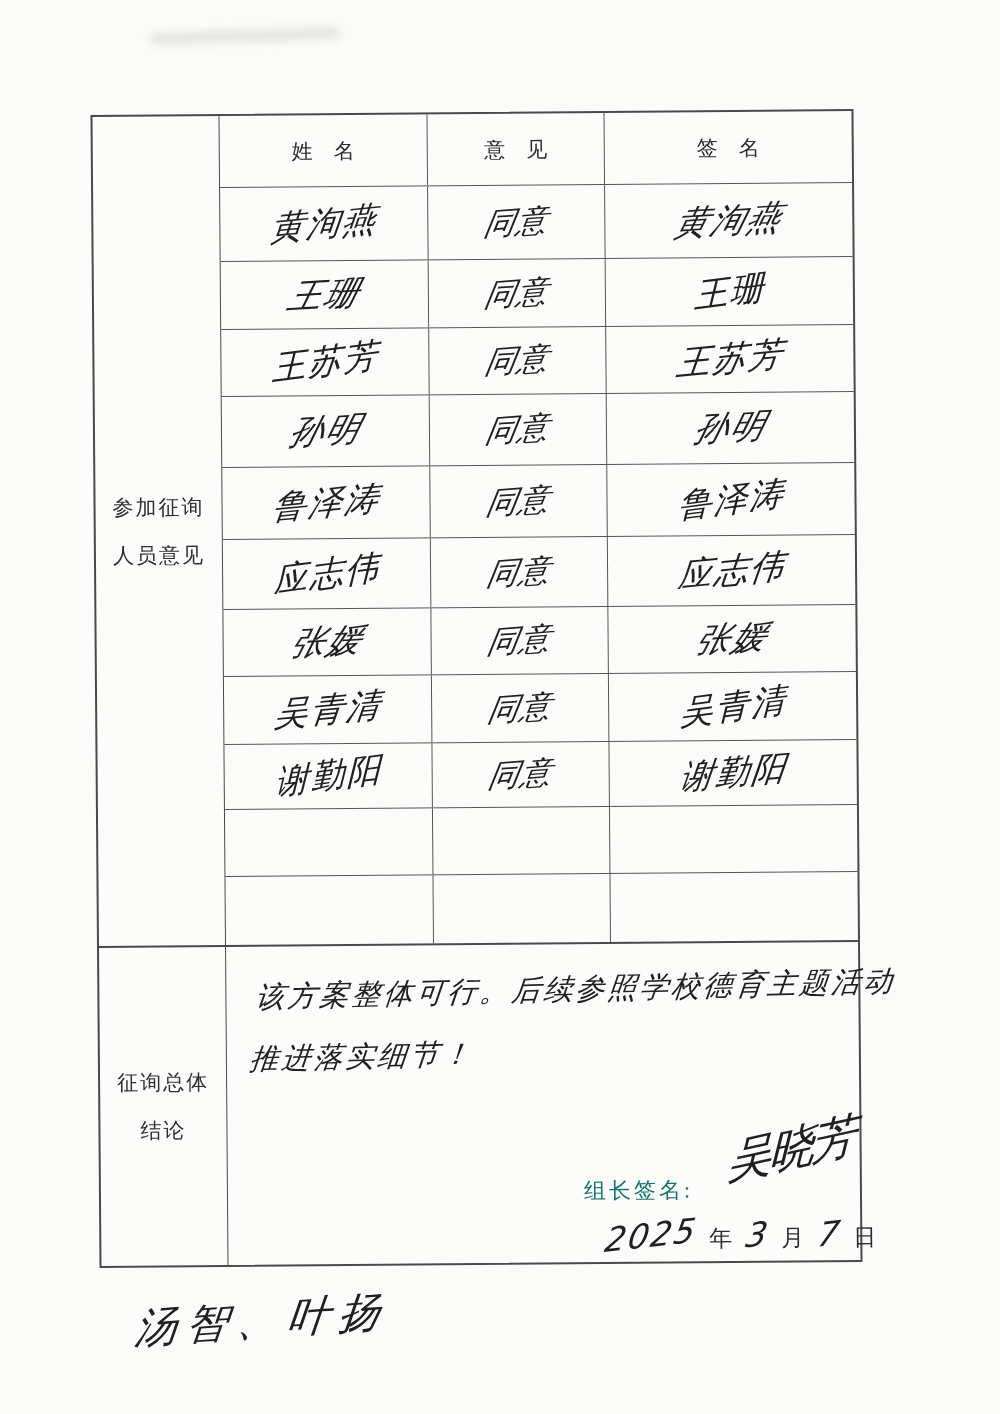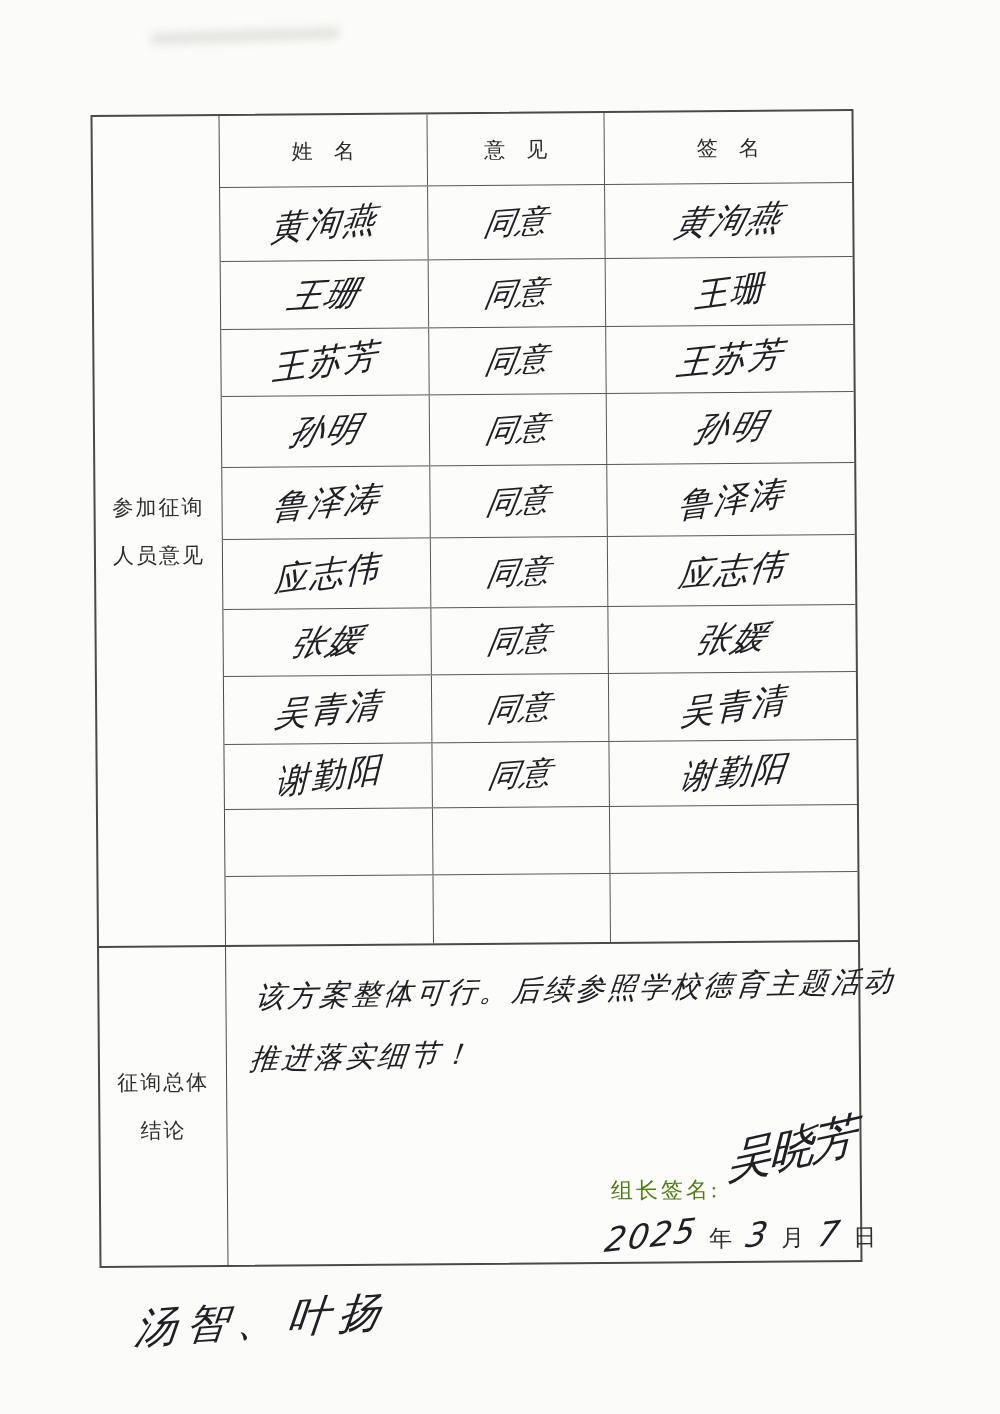--- a/index.html
+++ b/index.html
@@ -60,22 +60,22 @@
   .to{transform:rotate(-4deg) skewX(-14deg);}
   
   .conclusion{border-top:2px solid #4a4a4a;height:318px;}
   .conc-cell{flex:1;position:relative;}
   .conc-text{
     position:absolute;left:26px;top:14px;width:600px;
     font-size:29px;letter-spacing:3px;line-height:62px;
     transform:rotate(-1deg) skewX(-7deg);
   }
   .leader-label{
-    position:absolute;left:383px;top:232px;
-    font-size:22px;letter-spacing:3px;color:#4d7c0f;white-space:nowrap;
+    position:absolute;left:356px;top:232px;
+    font-size:22px;letter-spacing:3px;color:#0f766e;white-space:nowrap;
   }
   .leader-sig{
     position:absolute;left:498px;top:176px;
     font-size:46px;letter-spacing:-3px;
     transform:rotate(-12deg) skewX(-14deg);
   }
   .date-line{
     position:absolute;left:368px;top:272px;
     font-size:23px;color:#2e2e2e;letter-spacing:2px;white-space:nowrap;
     display:flex;align-items:baseline;

